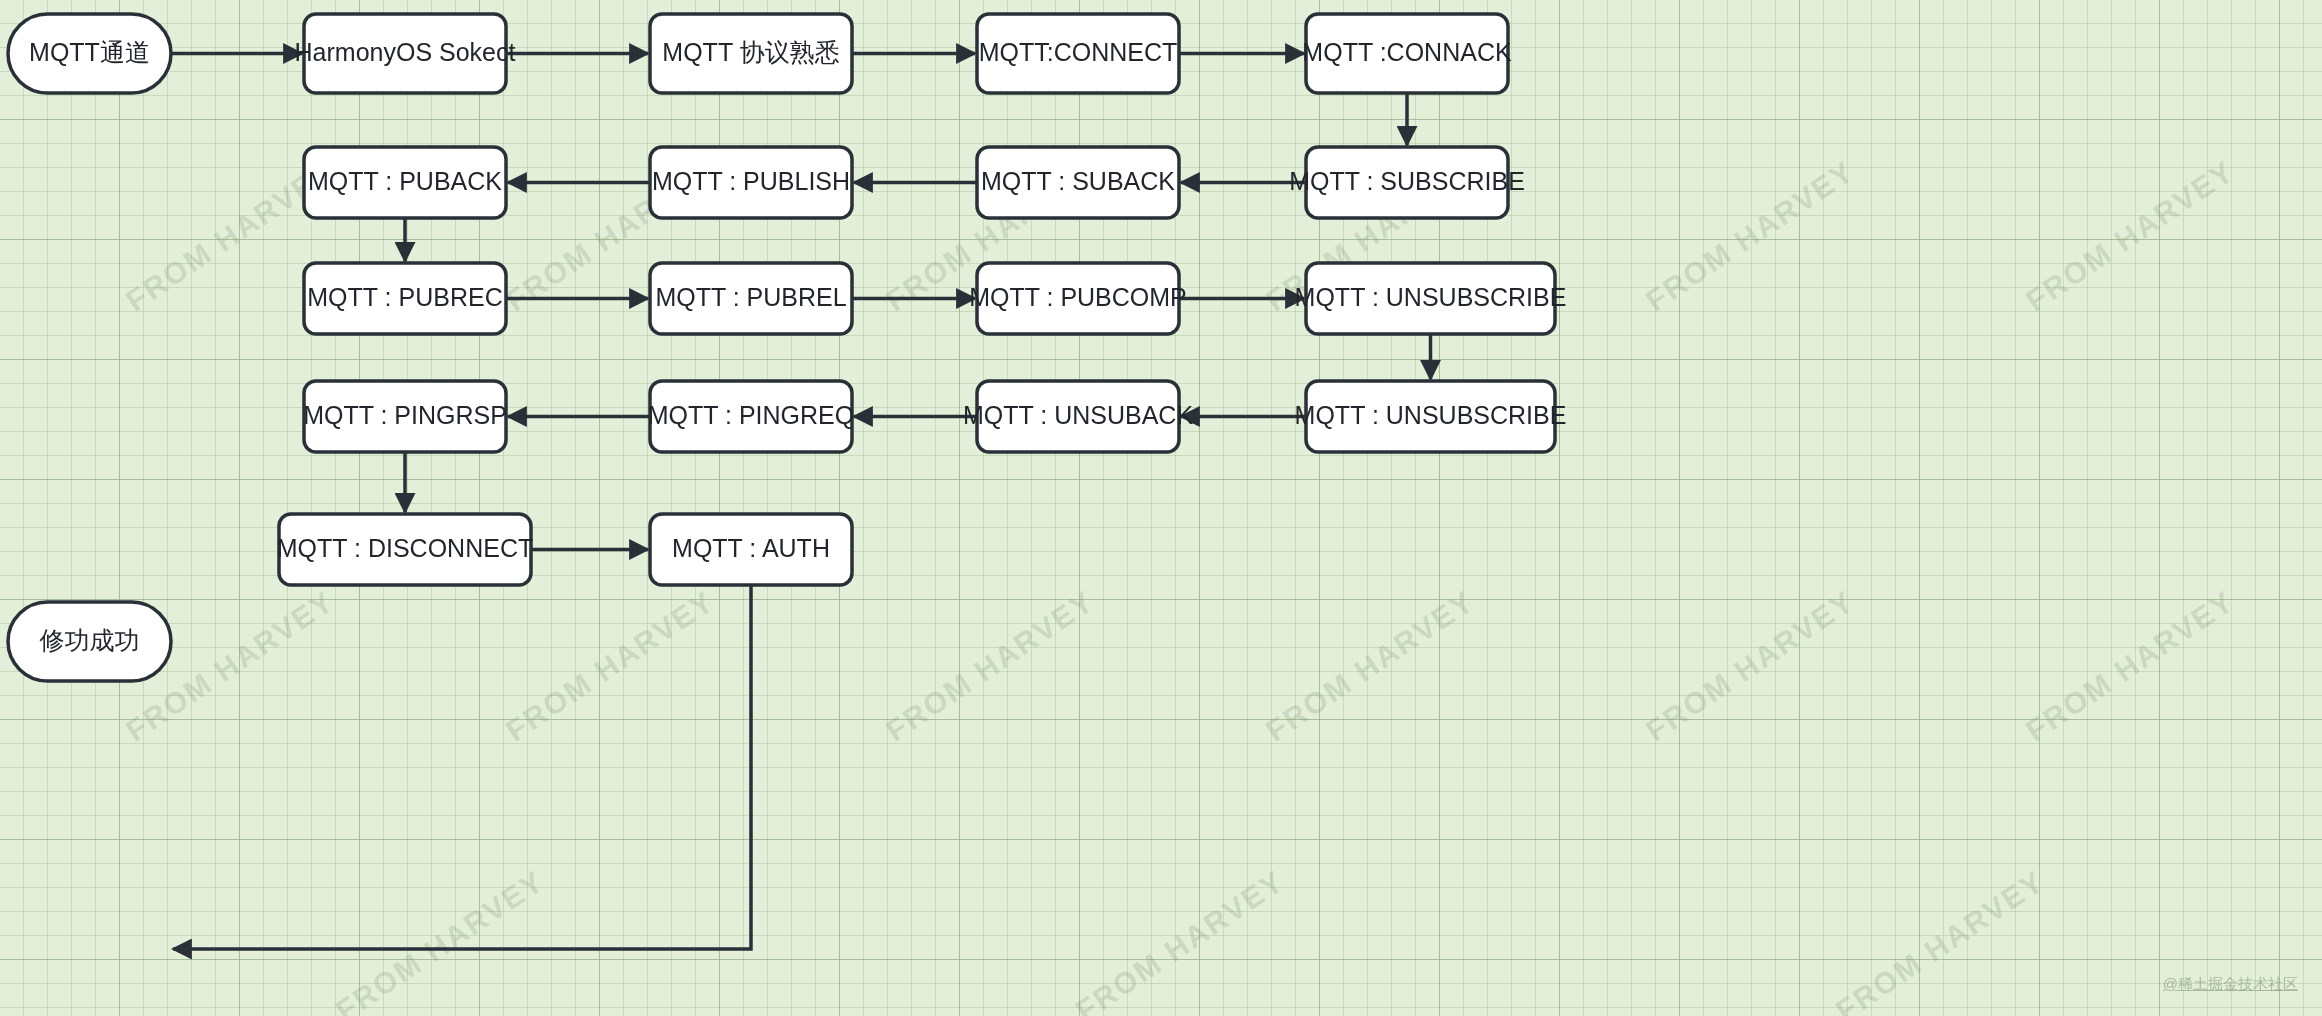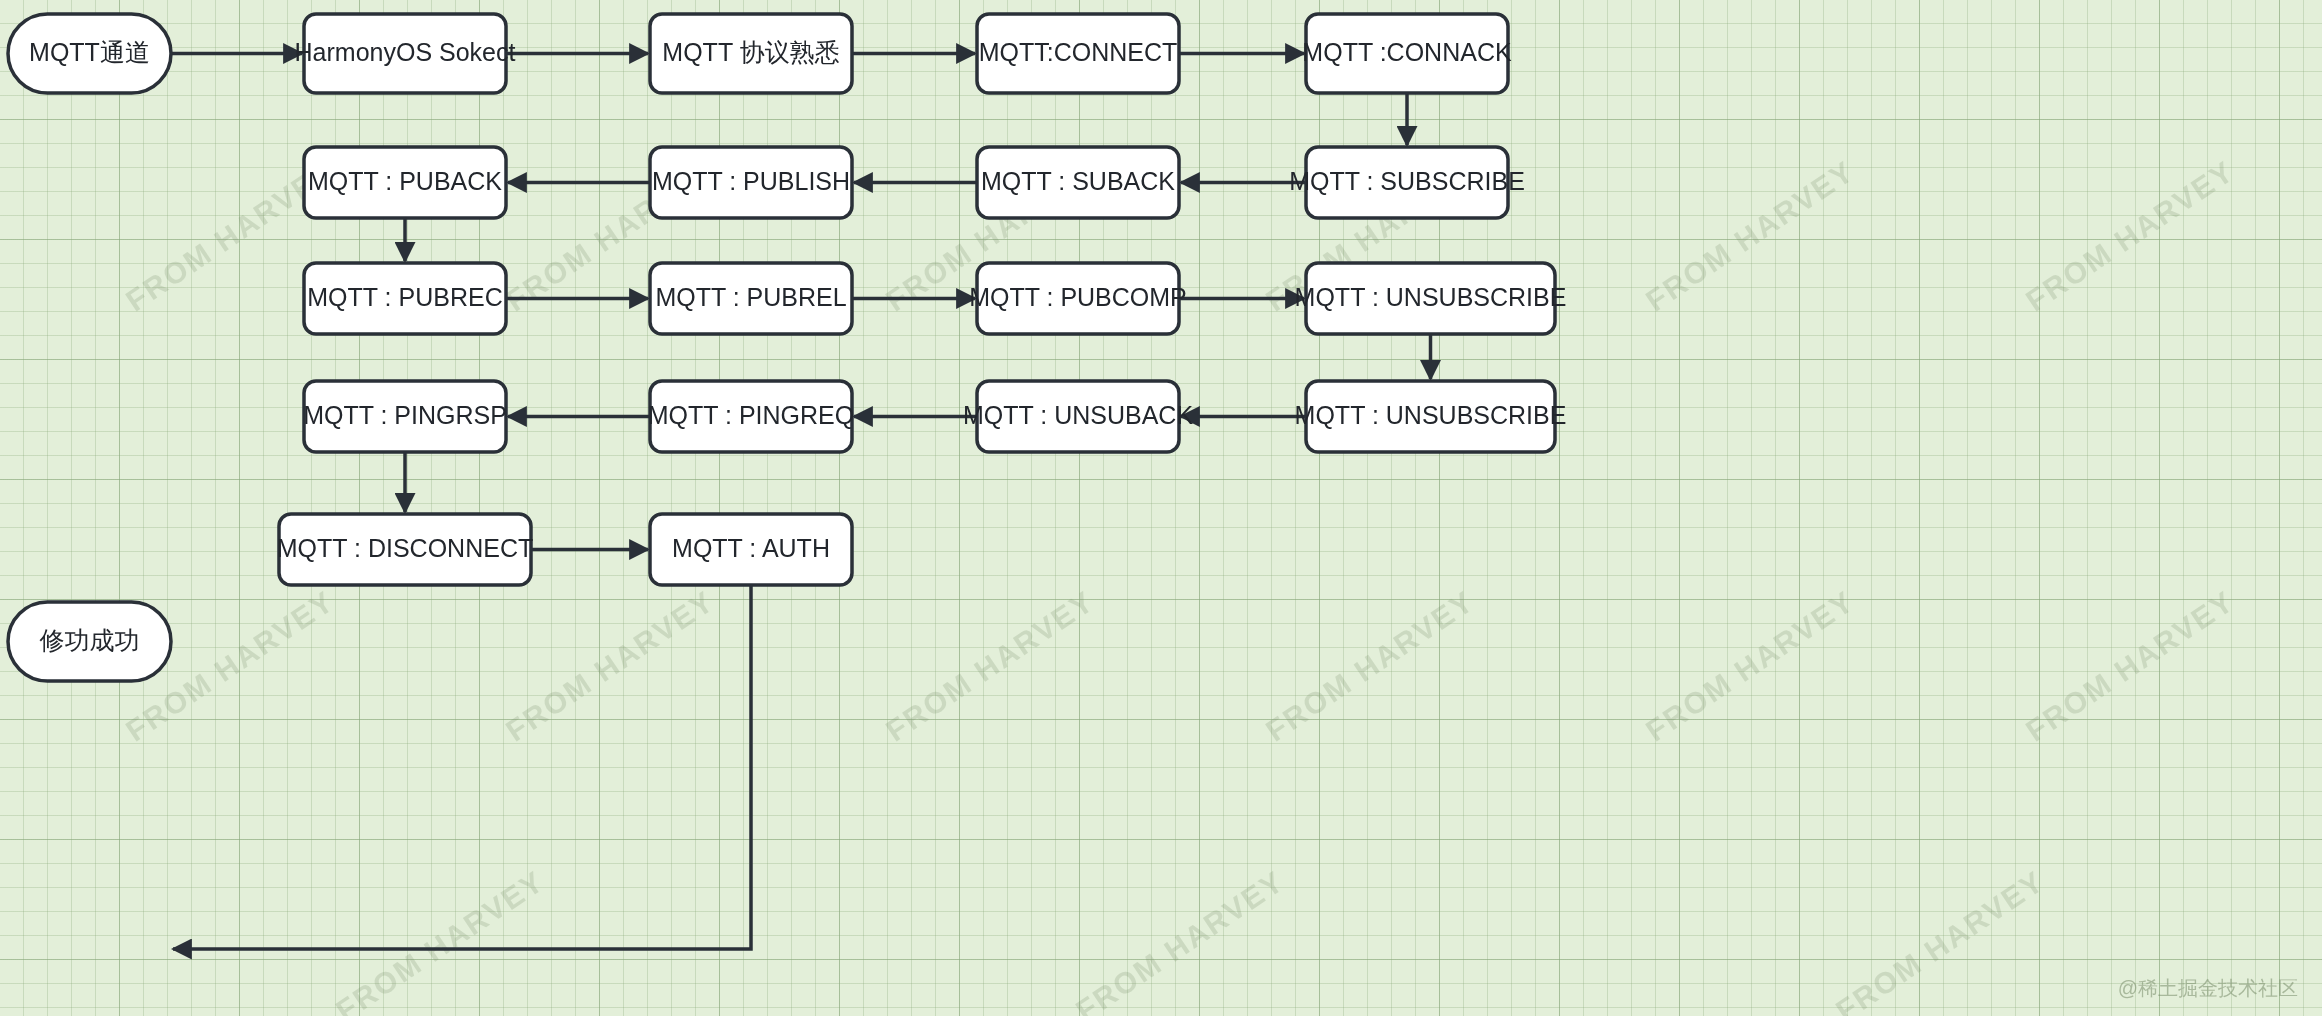--- a/index.html
+++ b/index.html
@@ -25,25 +25,26 @@
     font-weight:700;
     letter-spacing:2px;
     white-space:nowrap;
     transform:rotate(-34deg);
     transform-origin:left top;
     pointer-events:none;
     user-select:none;
   }
   .credit{
     position:absolute;
-    right:24px;bottom:14px;
+    right:24px;bottom:22px;
     color:rgba(120,140,105,.55);
-    font-size:20px;
+    font-size:15px;
     white-space:nowrap;
     user-select:none;
+    text-decoration:underline;
   }
   .node rect{fill:#ffffff;stroke:#2a3038;stroke-width:3.5;}
   .node text{
     fill:#22262c;
     font-family:"Liberation Sans",sans-serif;
     font-size:25px;
     text-anchor:middle;
     dominant-baseline:middle;
   }
   .edge{fill:none;stroke:#2a3038;stroke-width:3.5;}

